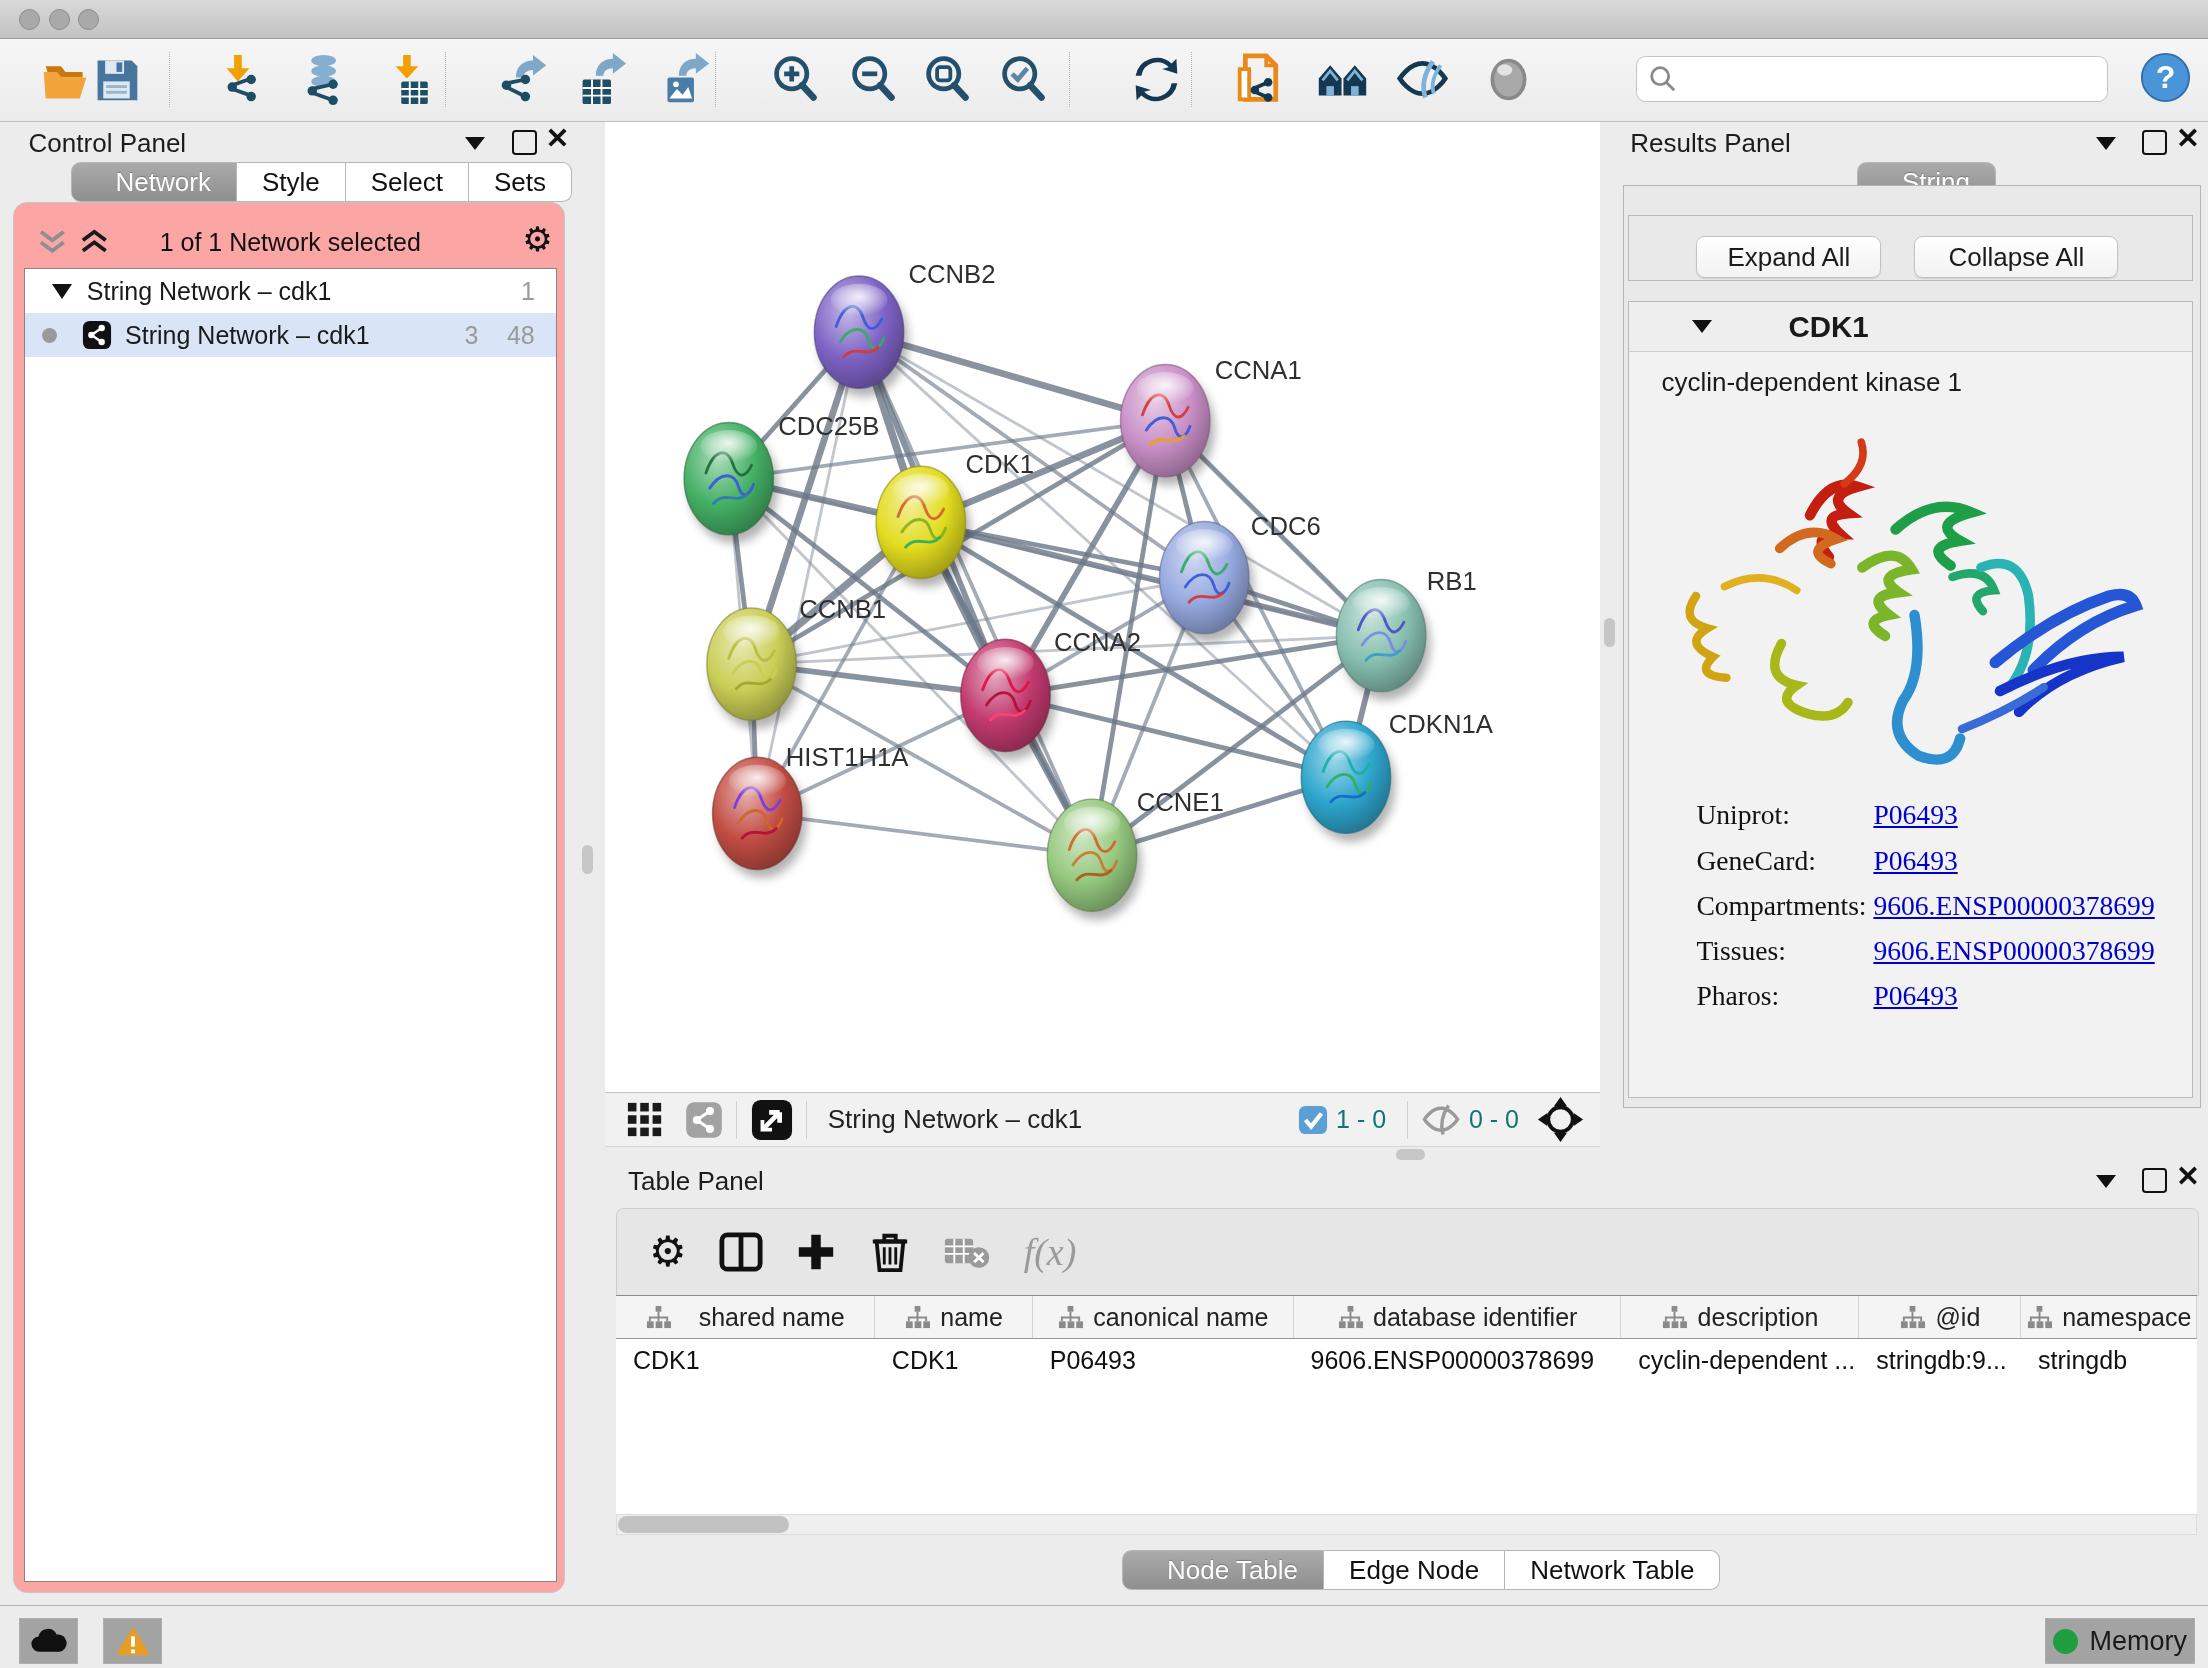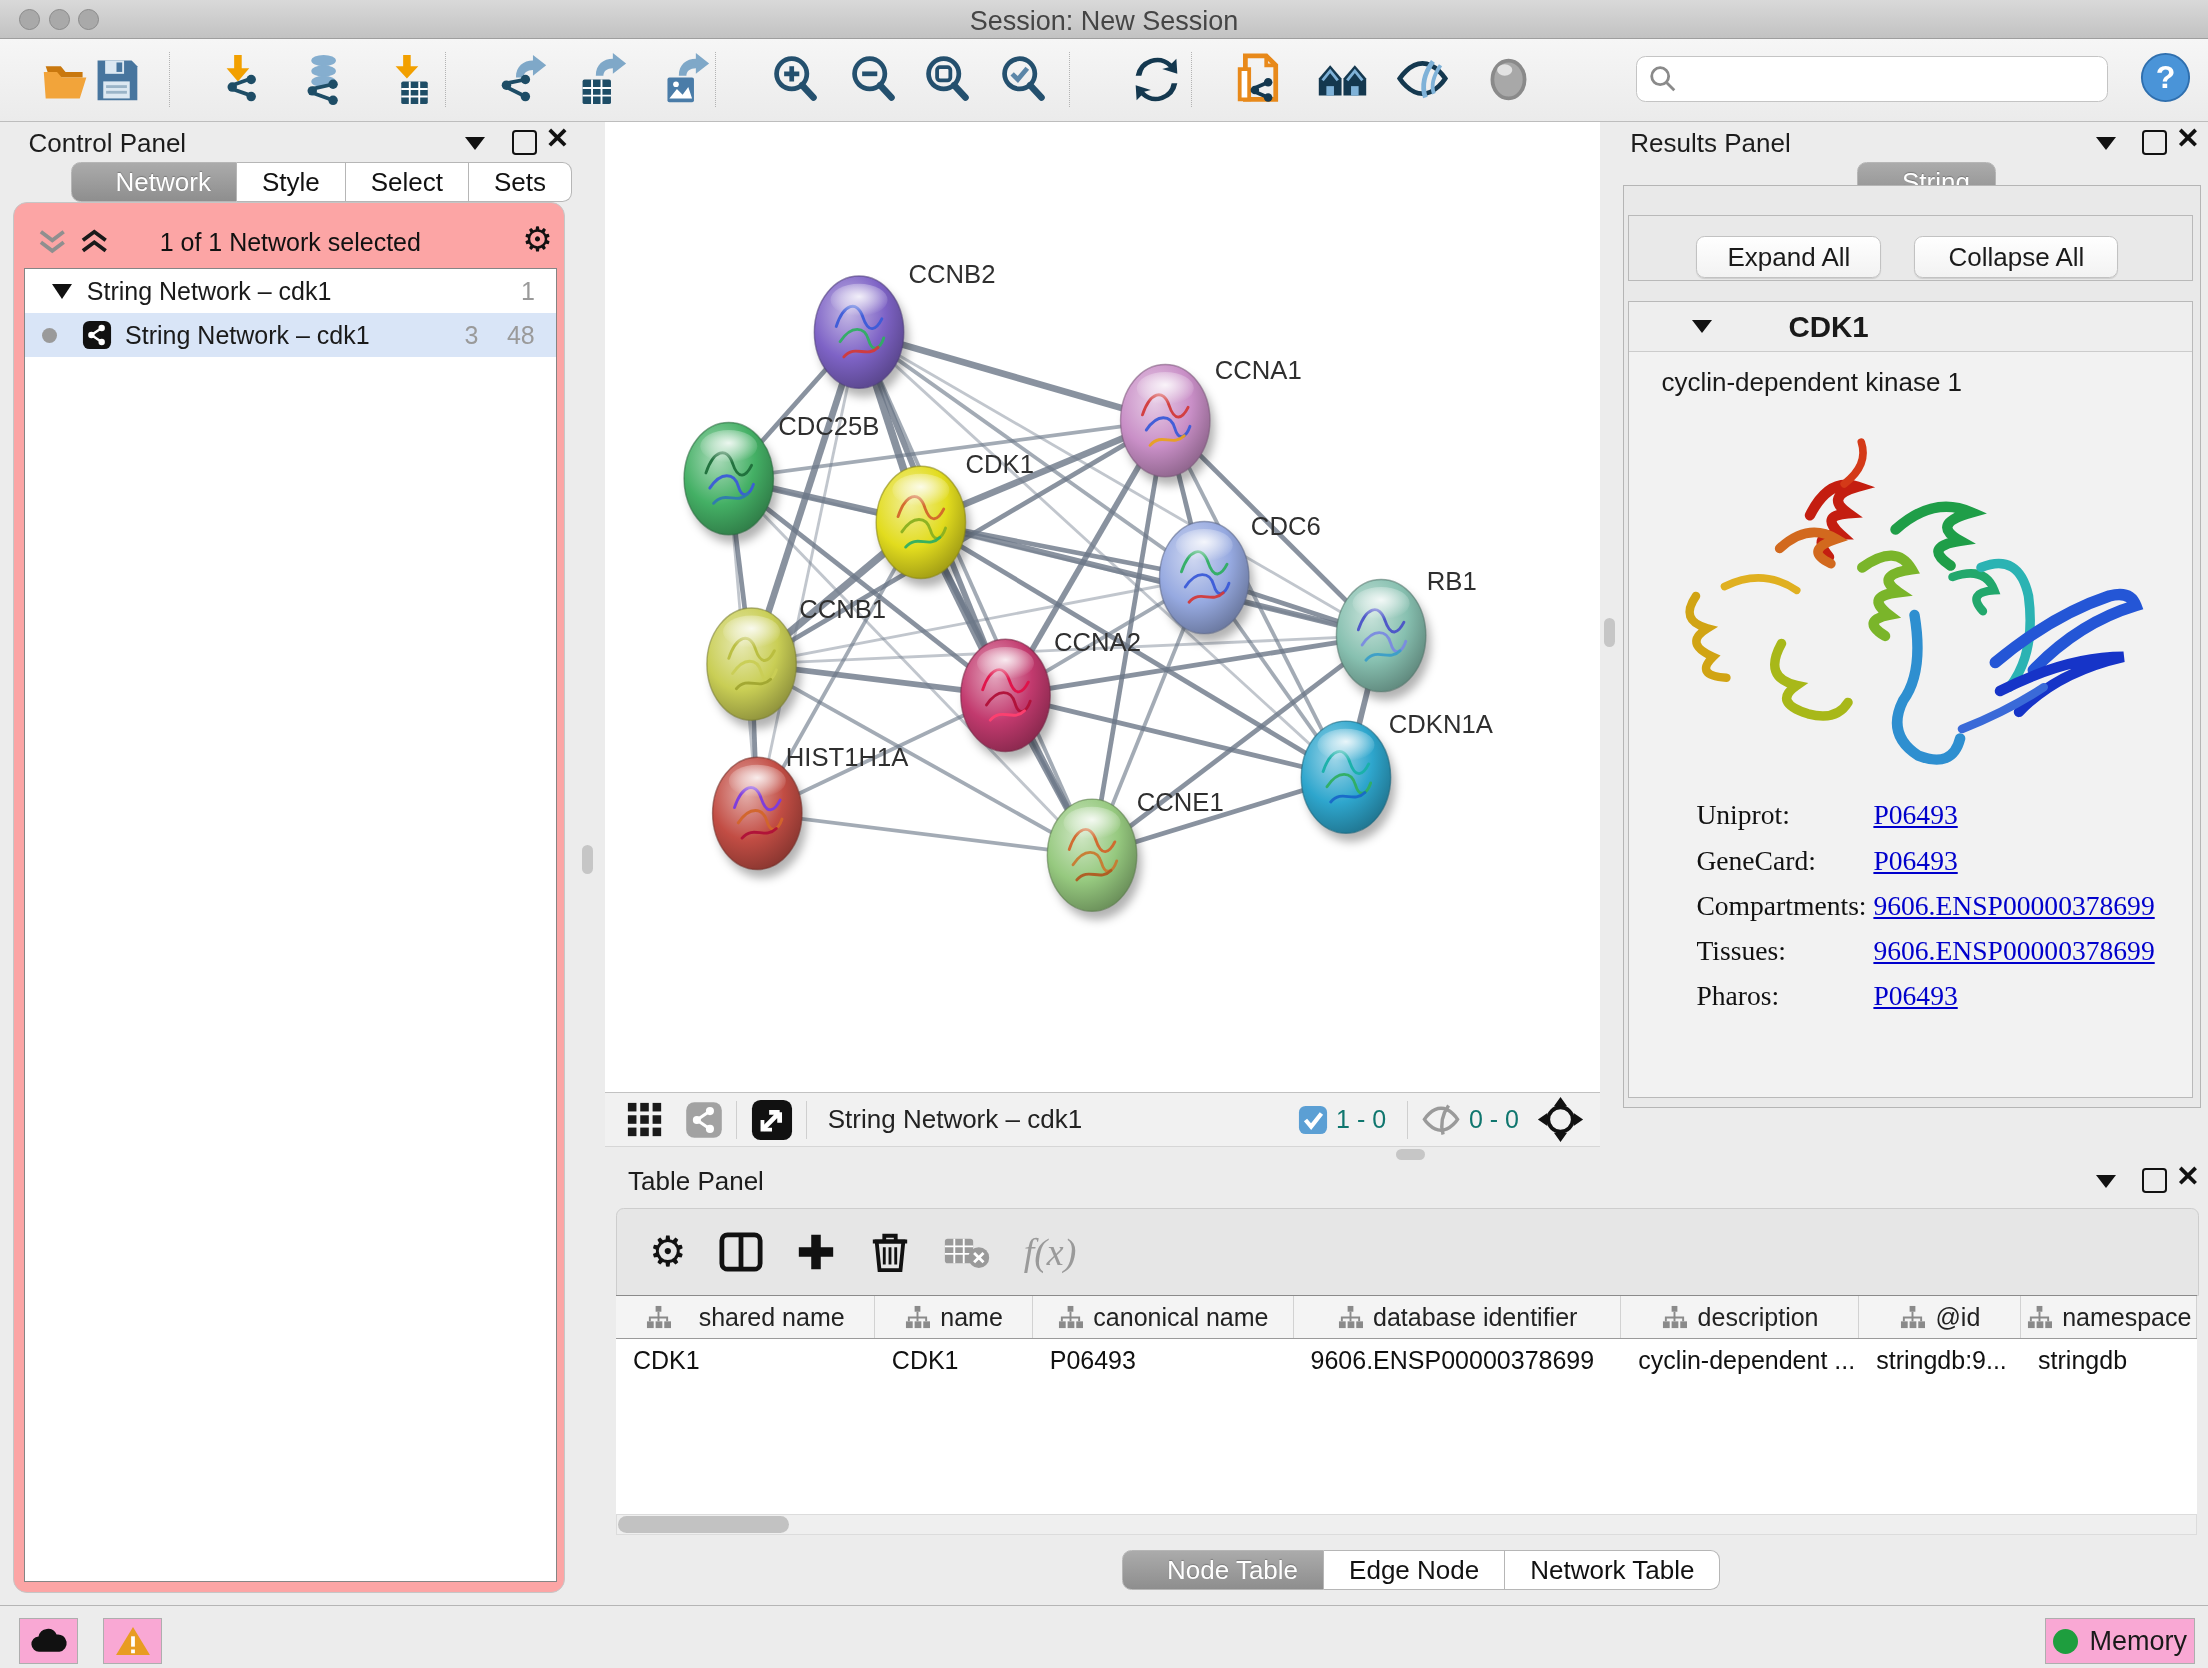--- a/index.html
+++ b/index.html
@@ -81,33 +81,32 @@
   .tbodyrow{left:616px;top:1339px;width:1581px;height:42px;background:#fff;display:flex;}
   .tdcell{font-size:25px;color:#111;padding-left:17px;display:flex;align-items:center;
     box-sizing:border-box;overflow:hidden;white-space:nowrap;}
   .twhite{left:616px;top:1381px;width:1581px;height:133px;background:#fff;}
   .hscroll{left:616px;top:1514px;width:1581px;height:21px;background:#efefef;
     border:1px solid #dcdcdc;box-sizing:border-box;}
   .hthumb{left:618px;top:1516px;width:171px;height:17px;background:#c2c2c2;border-radius:8.6px;}
   
   .statusbar{left:0;top:1605px;width:2208px;height:63px;background:#ececec;
     border-top:1px solid #b5b5b5;}
-  .stbtn{top:1618px;height:46px;background:#f9a8d4;border:1.9px solid #aeaeae;
+  .stbtn{top:1618px;height:46px;background:#a3a3a3;border:1.9px solid #aeaeae;
     box-sizing:border-box;display:flex;align-items:center;justify-content:center;}
   .memdot{width:25px;height:25px;border-radius:50%;margin-right:11.4px;}
   svg{display:block;}
 </style>
 </head>
 <body>
 
 <div class="abs titlebar">
   <div class="abs tlight" style="left:19px"></div>
   <div class="abs tlight" style="left:49px"></div>
   <div class="abs tlight" style="left:78px"></div>
-  <div class="abs wtitle">Session: New Session</div>
 </div>
 
 <div class="abs toolbar">
   <div class="abs tbtn" style="left:38px">
     <svg width="53" height="53" viewBox="0 0 56 56">
         <path d="M6 14h16l5 6h18v6H10z" fill="#c9780e"></path>
         <path d="M4 20h14l5 6h26l-7 22H6z" fill="#f2a43a"></path>
       </svg>
   </div>
   <div class="abs tbtn" style="left:88px">

